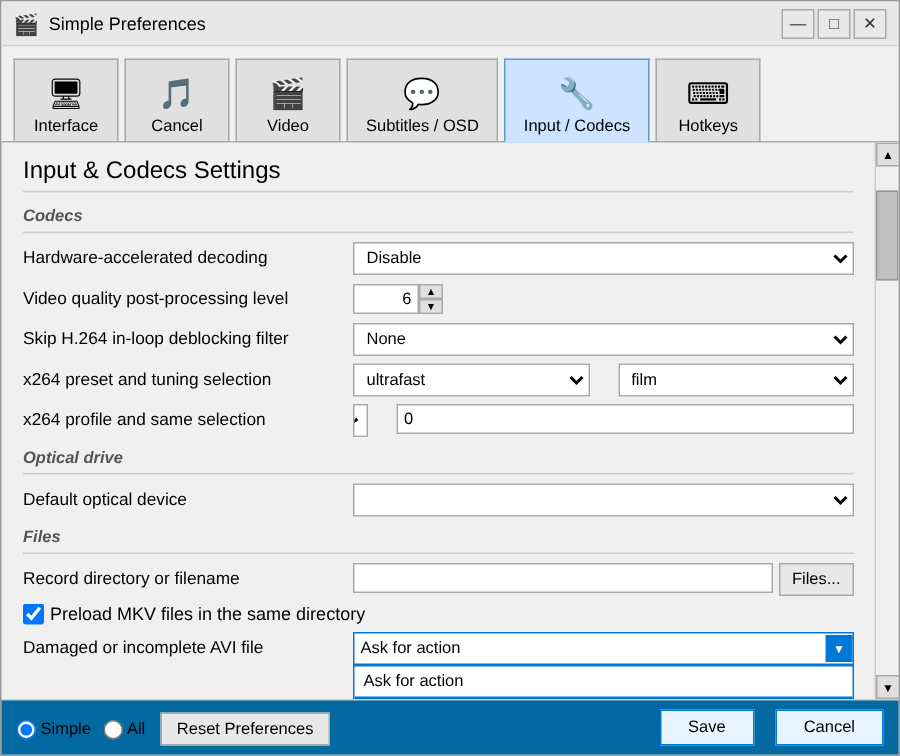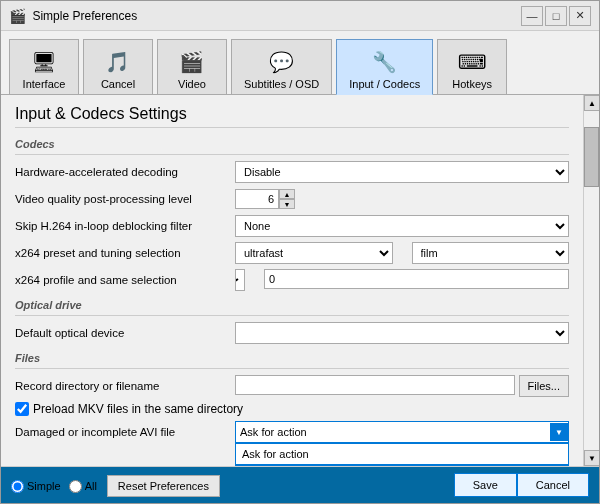--- a/index.html
+++ b/index.html
@@ -327,21 +327,21 @@
     .reset-btn {
       padding: 2px 10px;
       height: 22px;
       border: 1px solid #aaa;
       background: #e8e8e8;
       cursor: pointer;
       font-size: 11px;
     }
     .bottom-right {
       display: flex;
-      gap: 0;
+      gap: 14px;
     }
     .action-btn {
       padding: 3px 18px;
       height: 24px;
       border: 1px solid #0078d7;
       background: #e8f4ff;
       cursor: pointer;
       font-size: 11px;
       min-width: 60px;
     }

